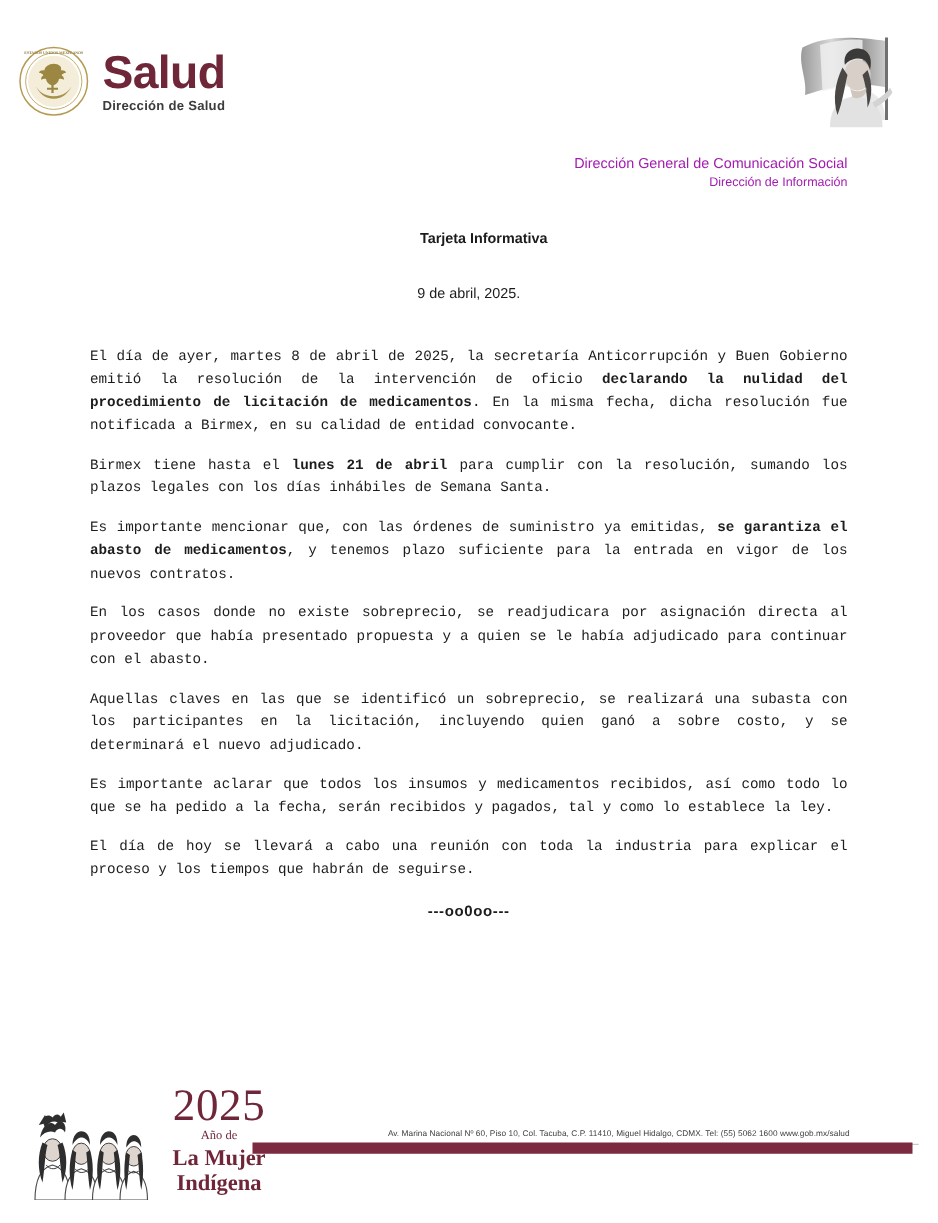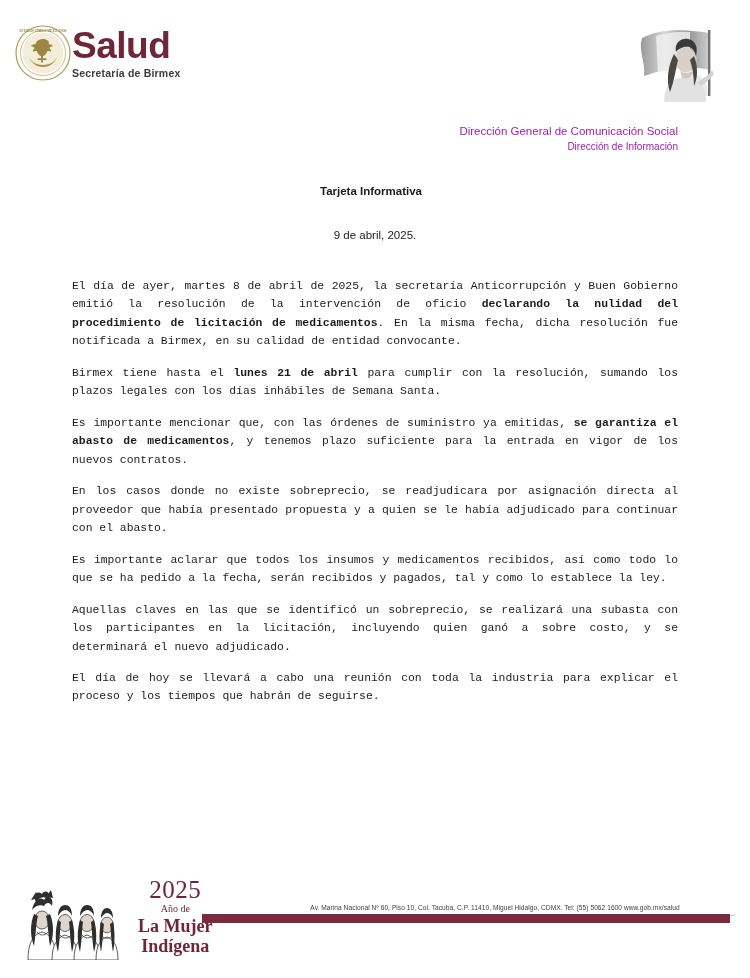--- a/index.html
+++ b/index.html
@@ -27,23 +27,24 @@
   .header {
     position: absolute;
     top: 0;
     left: 0;
     width: 750px;
     height: 118px;
   }
   .brand {
     position: absolute;
     left: 14px;
-    top: 24px;
+    top: 36px;
     display: flex;
     align-items: center;
+    gap: 10px;
   }
   .seal {
     width: 58px;
     height: 58px;
     flex: 0 0 58px;
   }
   .brand-text {
     display: flex;
     flex-direction: column;
     justify-content: center;
@@ -86,21 +87,21 @@
   }
   .dept-line2 {
     font-size: 10px;
     line-height: 1.45;
   }
 
   
   .doc-title {
     position: absolute;
     top: 182px;
-    left: 68px;
+    left: 84px;
     width: 606px;
     text-align: center;
     font-weight: bold;
     font-size: 11.5px;
     line-height: 1.65;
     color: #1c1c1c;
   }
 
   .doc-date {
     position: absolute;
@@ -160,21 +161,21 @@
   }
   .women-art { width: 114px; height: 84px; display:block; }
   .year-block {
     color: #6f2639;
     line-height: 1;
     padding-bottom: 4px;
     text-align: center;
   }
   .year-num {
     font-family: "Liberation Serif", serif;
-    font-size: 25px;
+    font-size: 36px;
     letter-spacing: 0.5px;
     line-height: 1;
   }
   .year-ano {
     font-family: "Liberation Serif", serif;
     font-size: 10px;
     line-height: 1.25;
     margin-top: 1px;
   }
   .year-l1, .year-l2 {
@@ -227,21 +228,21 @@
           <circle cx="29" cy="29" r="20.5" fill="#f3edda"></circle>
           <path d="M29 15c-4 0-7 2.4-7.6 5.4-1.8-.4-3.6.3-4.3 1.8 1.9.2 3.1 1 3.6 2-1.4.9-2.1 2.3-1.7 3.6 1.2-.9 2.6-1.1 3.8-.7.3 2.2 1.9 4.1 4.3 5.1v2.1h-3.5v1.6h3.5v2.6h1.8v-2.6h3.5v-1.6h-3.5v-2.1c2.4-1 4-2.9 4.3-5.1 1.2-.4 2.6-.2 3.8.7.4-1.3-.3-2.7-1.7-3.6.5-1 1.7-1.8 3.6-2-.7-1.5-2.5-2.2-4.3-1.8C36 17.4 33 15 29 15z" fill="#9c8742"></path>
           <path d="M14 31c2 6 7.5 10 15 10s13-4 15-10c-2.5 7.5-8 12-15 12s-12.5-4.5-15-12z" fill="#a8904b"></path>
           <g fill="#8d7a3e" font-family="'Liberation Serif', serif" font-size="3.1" font-weight="bold">
             <text x="29" y="7.6" text-anchor="middle">ESTADOS UNIDOS MEXICANOS</text>
           </g>
         </svg>
       </span>
       <span class="brand-text">
         <span class="brand-title">Salud</span>
-        <span class="brand-sub">Secretaría de Birmex</span>
+        <span class="brand-sub">Dirección de Salud</span>
       </span>
     </div>
 
     <span class="flag-figure">
       <svg viewBox="0 0 108 78" width="108" height="78" aria-hidden="true">
         <defs>
           <linearGradient id="fgray" x1="0" y1="0" x2="1" y2="0">
             <stop offset="0%" stop-color="#9a9a9a"></stop>
             <stop offset="35%" stop-color="#d8d8d8"></stop>
             <stop offset="65%" stop-color="#8f8f8f"></stop>
@@ -272,25 +273,26 @@
     <div>Tarjeta Informativa</div>
   </div>
 
   <div class="doc-date">9 de abril, 2025.</div>
 
   <div class="body-text" id="body-container">
       <p class="para"><span>El día de ayer, martes 8 de abril de 2025, la secretaría Anticorrupción y Buen Gobierno emitió la resolución de la intervención de oficio </span><b>declarando la nulidad del procedimiento de licitación de medicamentos</b><span>. En la misma fecha, dicha resolución fue notificada a Birmex, en su calidad de entidad convocante.</span></p>
       <p class="para"><span>Birmex tiene hasta el </span><b>lunes 21 de abril</b><span> para cumplir con la resolución, sumando los plazos legales con los días inhábiles de Semana Santa.</span></p>
       <p class="para"><span>Es importante mencionar que, con las órdenes de suministro ya emitidas, </span><b>se garantiza el abasto de medicamentos</b><span>, y tenemos plazo suficiente para la entrada en vigor de los nuevos contratos.</span></p>
       <p class="para"><span>En los casos donde no existe sobreprecio, se readjudicara por asignación directa al proveedor que había presentado propuesta y a quien se le había adjudicado para continuar con el abasto.</span></p>
+      <p class="para"><span> Aquellas claves en las que se identificó un sobreprecio, se realizará una subasta con los participantes en la licitación, incluyendo quien ganó a sobre costo, y se determinará el nuevo adjudicado.</span></p>
       <p class="para"><span>Es importante aclarar que todos los insumos y medicamentos recibidos, así como todo lo que se ha pedido a la fecha, serán recibidos y pagados, tal y como lo establece la ley.</span></p>
-      <p class="para"><span> Aquellas claves en las que se identificó un sobreprecio, se realizará una subasta con los participantes en la licitación, incluyendo quien ganó a sobre costo, y se determinará el nuevo adjudicado.</span></p>
       <p class="para"><span>El día de hoy se llevará a cabo una reunión con toda la industria para explicar el proceso y los tiempos que habrán de seguirse.</span></p>
     </div>
 
+  <div class="closing-mark">---oo0oo---</div>
 
   <div class="footer">
 
     <div class="footer-logo">
       <span>
         <svg class="women-art" viewBox="0 0 114 84" aria-hidden="true">
           <g fill="#ffffff" stroke="#4a4a4a" stroke-width="0.9">
             <path d="M10 84 C10 66, 16 58, 24 56 C32 58, 38 66, 38 84 Z"></path>
             <path d="M34 84 C34 68, 40 61, 47 59 C54 61, 60 68, 60 84 Z"></path>
             <path d="M56 84 C56 68, 62 61, 69 59 C76 61, 82 68, 82 84 Z"></path>

